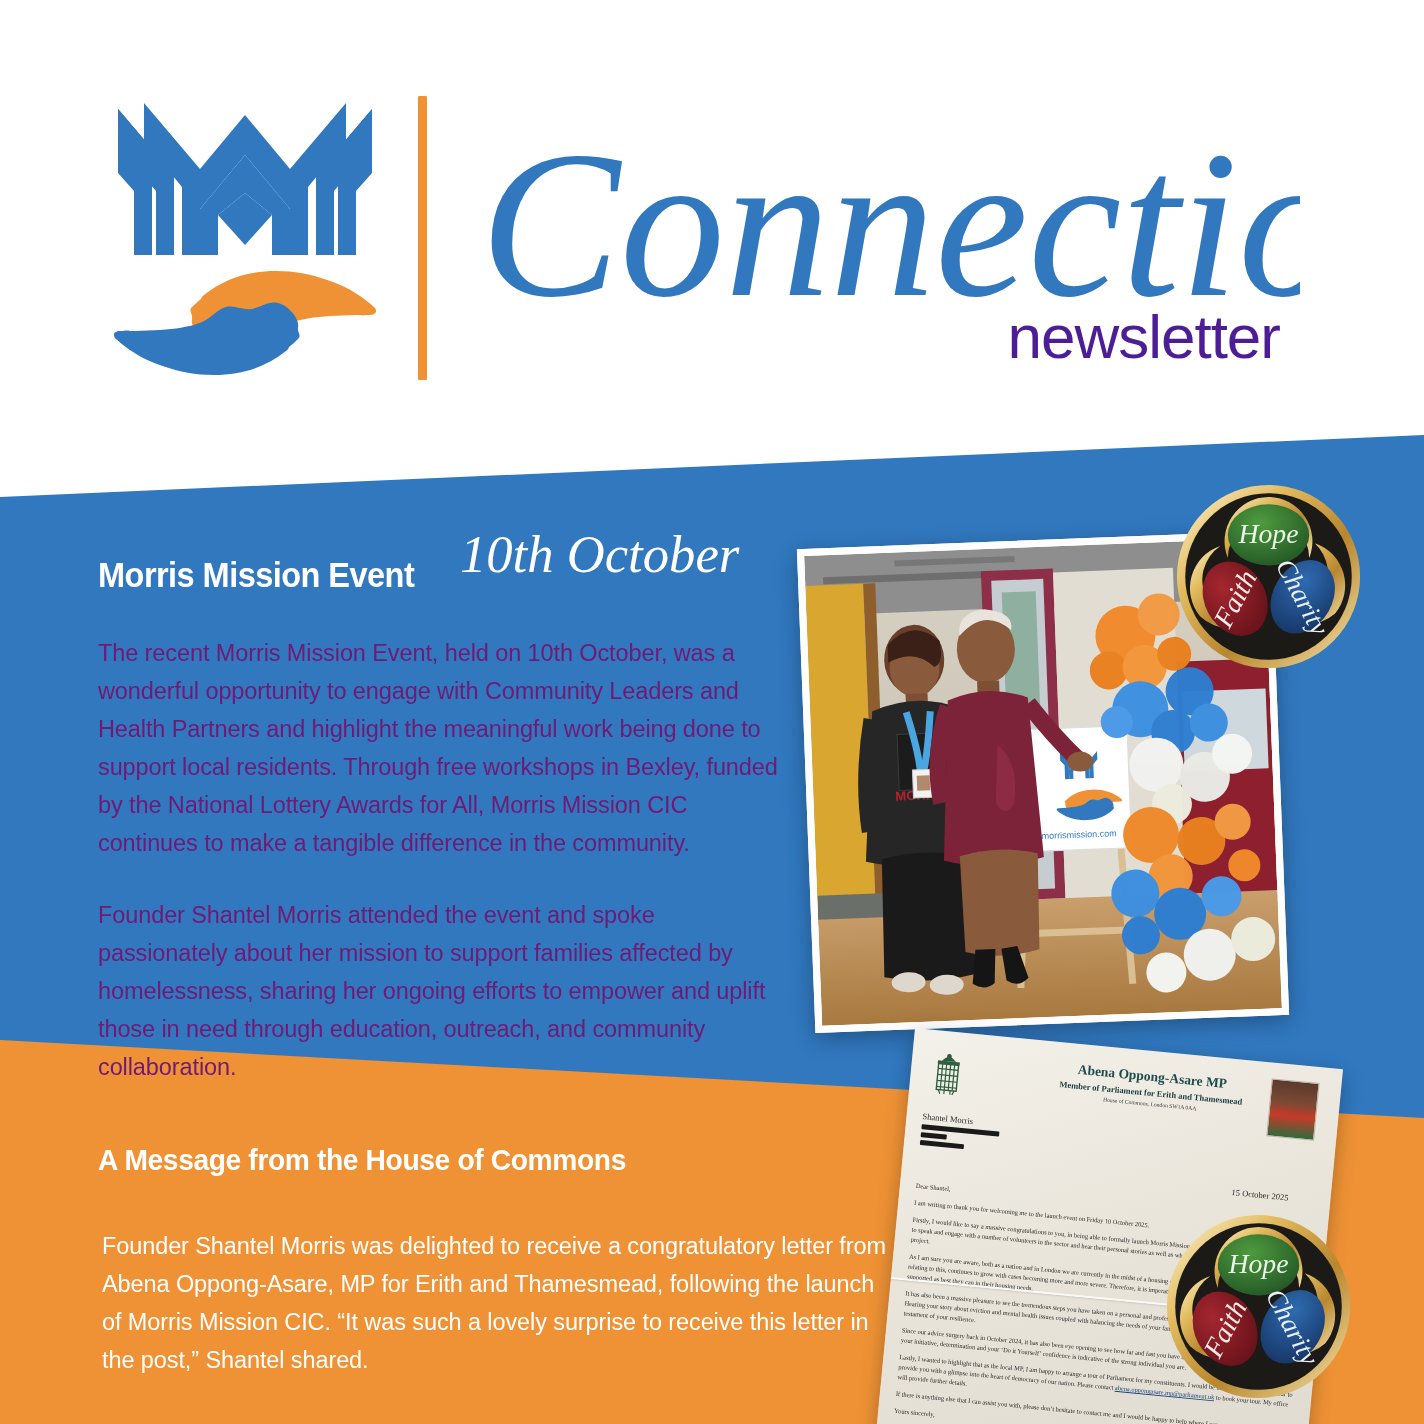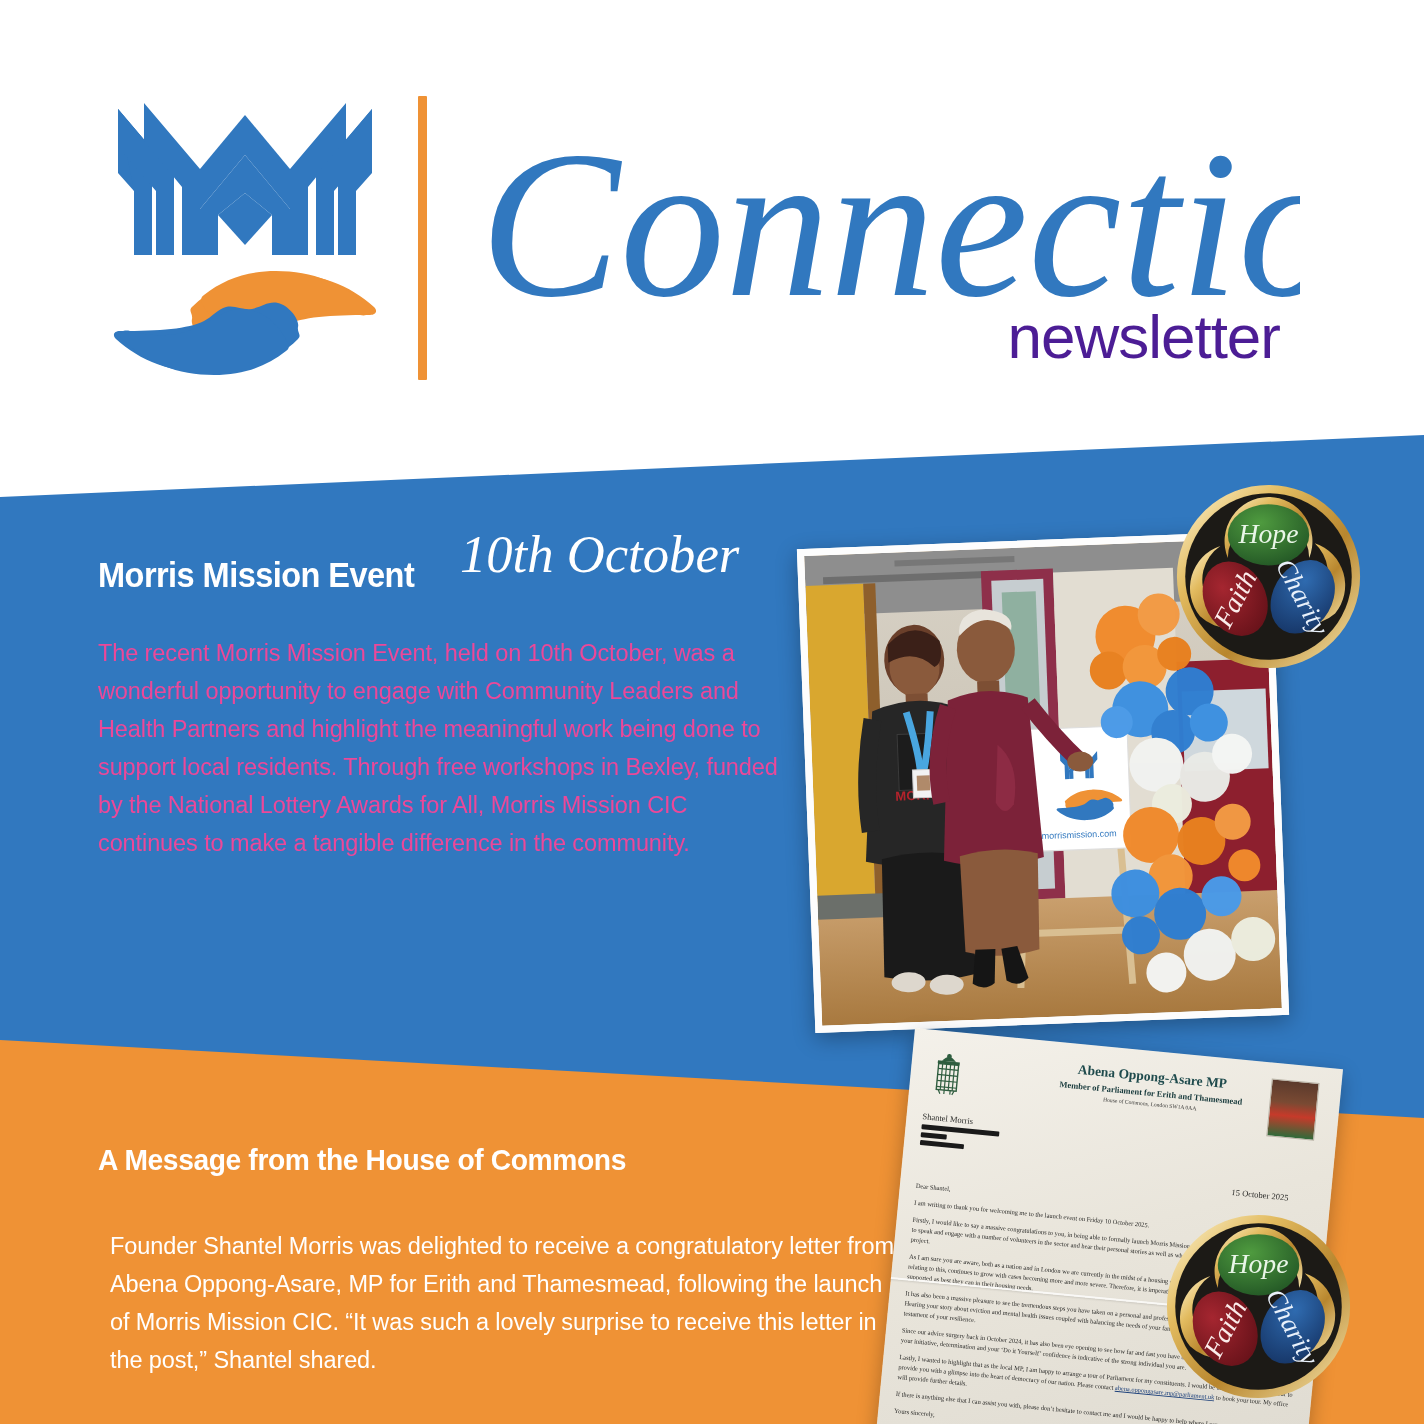--- a/index.html
+++ b/index.html
@@ -40,21 +40,21 @@
   
   .article-1{position:absolute;left:98px;top:536px;width:680px;}
   .headline-row{display:flex;align-items:flex-end;gap:18px;height:56px;}
   .headline{
     font-size:35px;font-weight:700;color:#ffffff;line-height:1;
     letter-spacing:-0.6px;white-space:nowrap;
     transform:scaleX(0.93);transform-origin:left bottom;
   }
   .script-date{position:relative;top:-6px;}
   .body-copy{
-    margin-top:42px;color:#ec4899;font-size:23.5px;line-height:38px;
+    margin-top:42px;color:#701a75;font-size:23.5px;line-height:38px;
     font-weight:400;letter-spacing:-0.1px;
   }
   .body-copy p{margin:0 0 34px 0;}
   .body-copy p:last-child{margin-bottom:0;}
 
   
   .photo{
     position:absolute;left:806px;top:540px;width:460px;height:470px;
     transform:rotate(-2.2deg);
     box-shadow:0 6px 22px rgba(0,0,0,0.30);
@@ -112,21 +112,21 @@
   
   .article-2{position:absolute;left:98px;top:1145px;width:800px;}
   .headline-2{
     font-size:30px;font-weight:700;color:#ffffff;line-height:1;
     letter-spacing:-0.4px;transform:scaleX(0.94);transform-origin:left center;
   }
   .body-copy-2{
     margin-top:52px;color:#ffffff;font-size:23.5px;line-height:38px;
     letter-spacing:-0.1px;
   }
-  .body-copy-2 p{margin:0 0 38px 12px;}
+  .body-copy-2 p{margin:0 0 38px 4px;}
   .body-copy-2 p:last-child{margin-bottom:0;}
 </style>
 </head>
 <body>
 
 <div class="page">
 
   <div class="band band-blue"></div>
   <div class="band band-orange"></div>
 
@@ -170,20 +170,21 @@
 
   <div class="article-1">
     <div class="headline-row">
       <div class="headline">Morris Mission Event</div>
       <svg class="script-date" width="330" height="62" viewBox="0 0 330 62">
         <text x="4" y="48" font-family="'Liberation Serif', serif" font-size="54" font-style="italic" fill="#ffffff">10th October</text>
       </svg>
     </div>
     <div class="body-copy">
       <p>The recent Morris Mission Event, held on 10th October, was a wonderful opportunity to engage with Community Leaders and Health Partners and highlight the meaningful work being done to support local residents. Through free workshops in Bexley, funded by the National Lottery Awards for All, Morris Mission CIC continues to make a tangible difference in the community.</p>
+      <p>Founder Shantel Morris attended the event and spoke passionately about her mission to support families affected by homelessness, sharing her ongoing efforts to empower and uplift those in need through education, outreach, and community collaboration.</p>
     </div>
   </div>
 
   <div class="photo">
     <div class="photo-inner">
       <svg viewBox="0 0 460 470" width="460" height="470" preserveAspectRatio="none">
         <defs>
           <linearGradient id="wallg" x1="0" y1="0" x2="0" y2="1">
             <stop offset="0" stop-color="#d8d2c6"></stop>
               <stop offset="1" stop-color="#bfb6a6"></stop>

